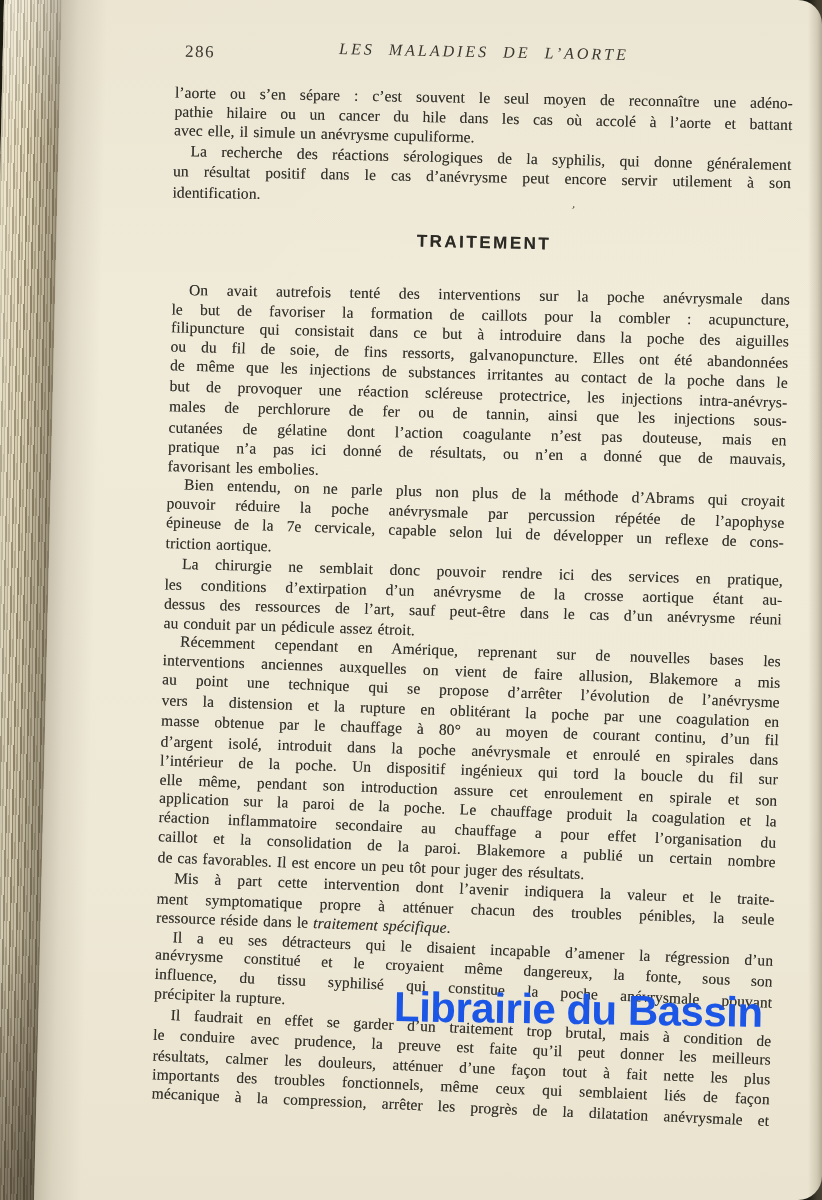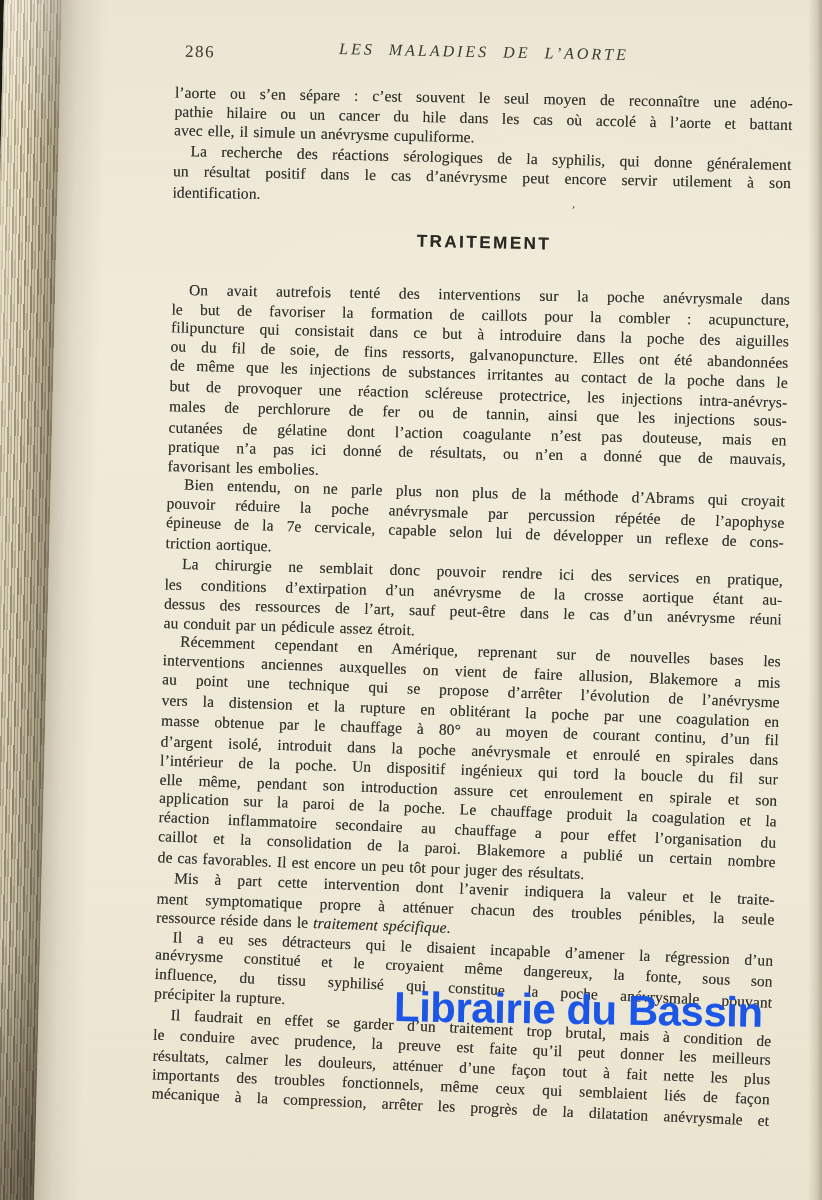--- a/index.html
+++ b/index.html
@@ -27,20 +27,21 @@
     clip-path:polygon(0 34%, 100% 76%, 100% 100%, 0 100%);
     background:linear-gradient(180deg,#b85c2c,#9c4a21 60%,#7e3a17);
   }
   
   .paper{
     position:absolute; inset:0;
     clip-path:polygon(62px 0px, 822px 0px, 822px 1200px, 34px 1200px);
     background:
       radial-gradient(130% 85% at 68% 38%, rgba(255,255,255,.06), rgba(0,0,0,0) 70%),
       linear-gradient(180deg,#ebe5d2, #f0ead8 26%, #eee8d6 72%, #e9e3cf 100%);
+    border-radius: 24px;
   }
   .spine-shadow{
     position:absolute; left:56px; top:0; width:52px; height:1200px;
     transform:skewX(-1.3deg); transform-origin:top left;
     background:linear-gradient(90deg, rgba(108,96,73,.35), rgba(108,96,73,.12) 45%, rgba(108,96,73,0) 100%);
   }
   .right-edge{
     position:absolute; right:0; top:0; width:14px; height:1200px;
     background:linear-gradient(90deg, rgba(0,0,0,0), rgba(150,140,114,.30) 65%, rgba(118,108,86,.48));
   }

